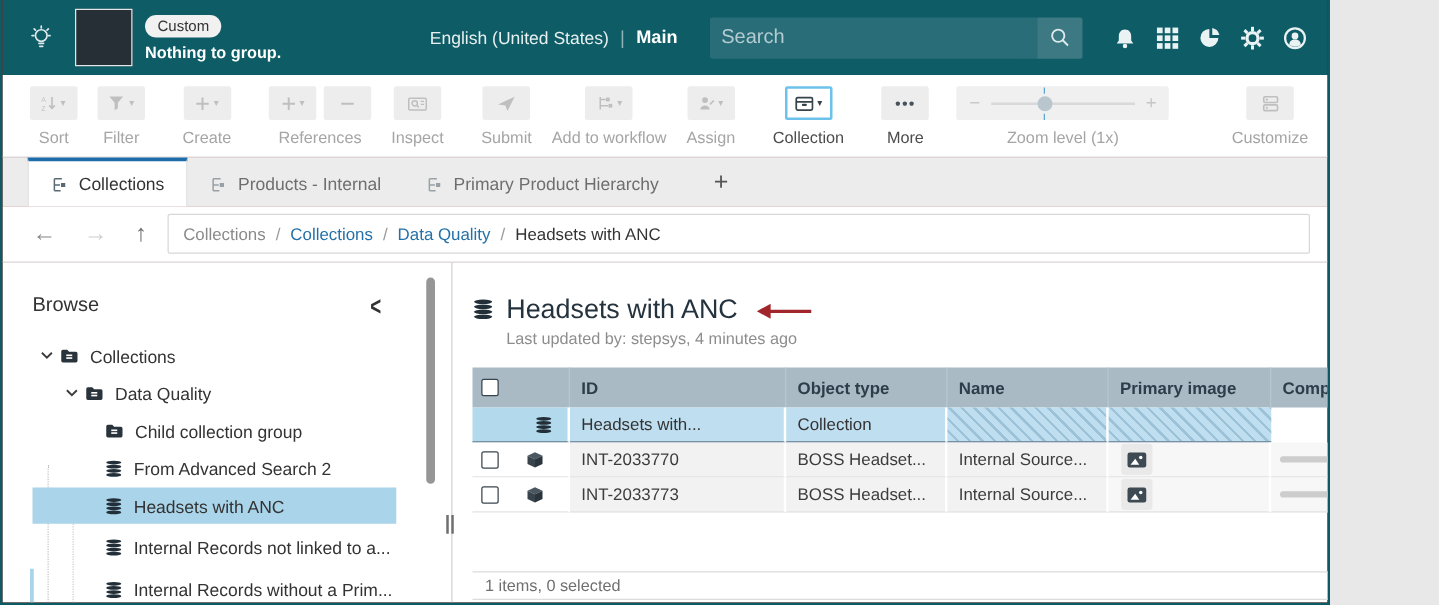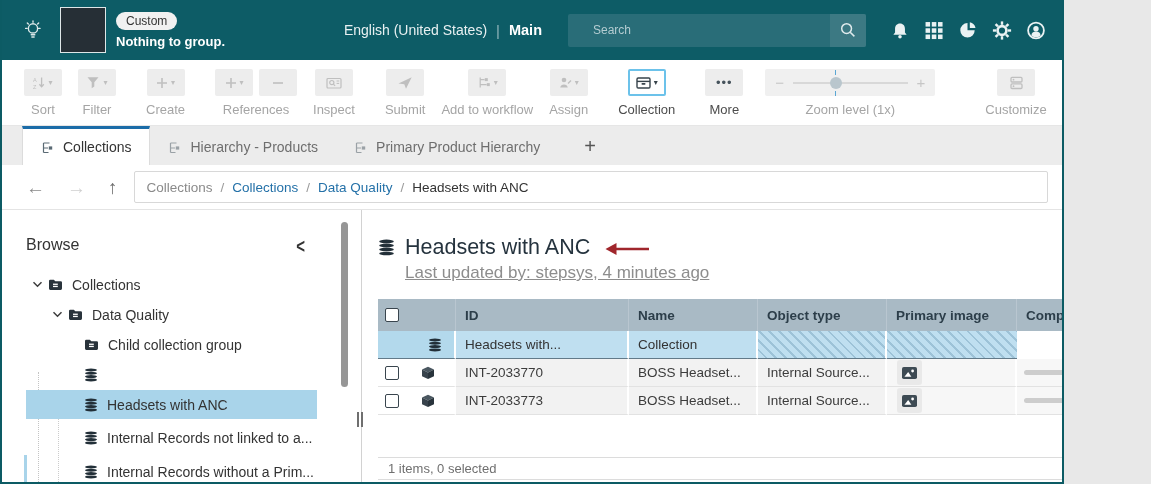--- a/index.html
+++ b/index.html
@@ -12,21 +12,21 @@
   .topbar { height:60px; background:#0d5c66; display:flex; align-items:center; color:#fff; }
   .bulb { margin-left:20px; width:22px; height:20px; cursor:pointer; }
   .thumb { width:46px; height:46px; background:#262f36; border:1px solid #dfe7e8; margin-left:16px; flex:none; cursor:pointer; }
   .hdr-col { margin-left:10px; display:flex; flex-direction:column; gap:4px; }
   .badge { background:#f1f1f1; color:#333; border-radius:10px; font-size:12px; padding:2px 10px; width:max-content; line-height:14px; }
   .save-status { font-size:13px; font-weight:700; color:#fff; }
   .locale { margin-left:auto; font-size:14px; color:#e8f0f1; cursor:pointer; white-space:nowrap; }
   .pipe { margin:0 9px; color:#8fb4ba; font-size:15px; }
   .ctx { font-weight:700; font-size:14.5px; color:#fff; cursor:pointer; }
   .searchbox { margin-left:26px; width:298px; height:33px; background:#296d78; border-radius:2px; display:flex; align-items:stretch; overflow:hidden; }
-  .searchbox input { flex:1; background:transparent; border:none; outline:none; color:#e4eef0; padding-left:25px; font-size:12px; font-family:inherit; }
+  .searchbox input { flex:1; background:transparent; border:none; outline:none; color:#e4eef0; padding-left:9px; font-size:16px; font-family:inherit; }
   .searchbox input::placeholder { color:#b4ccd1; }
   .search-btn { width:36px; background:#3c7983; display:flex; align-items:center; justify-content:center; cursor:pointer; border:none; }
   .hdr-icons { display:flex; align-items:center; gap:14px; margin:0 16px 0 24px; }
   .hicon { width:20px; height:19px; cursor:pointer; display:block; }
 
   
   .toolbar { height:66px; background:#fff; border-bottom:1px solid #e6e6e6; display:flex; align-items:flex-start; padding:9px 12px 0 14px; }
   .tbtn { display:flex; flex-direction:column; align-items:center; margin:0 8px; cursor:pointer; }
   .chips { display:flex; gap:6px; }
   .chip { min-width:38px; height:27px; background:#ededed; border-radius:2px; display:flex; align-items:center; justify-content:center; gap:3px; color:#bfbfbf; padding:0 6px; }
@@ -81,21 +81,21 @@
   .sb-thumb { position:absolute; right:13px; top:12px; width:7px; height:165px; background:#969696; border-radius:4px; cursor:pointer; }
   .splitter { position:absolute; left:353px; top:202px; width:9px; height:15px; display:flex; gap:2px; cursor:col-resize; z-index:5; background:#fff; justify-content:center; }
   .splitter i { width:2px; height:100%; background:#6f6f6f; }
 
   
   .content { flex:1; position:relative; padding:24px 0 0 16px; }
   .title-row { display:flex; align-items:flex-start; }
   .title-icn { margin-top:5px; }
   .page-title { font-size:21.5px; font-weight:500; color:#25333e; margin-left:10px; line-height:26px; }
   .red-arrow { margin:8px 0 0 14px; }
-  .subtitle { font-size:17px; color:#8d8d8d; margin:3px 0 0 27px;text-decoration:underline; }
+  .subtitle { font-size:13px; color:#8d8d8d; margin:3px 0 0 27px; }
 
   .grid { margin-top:16px; width:769px; font-size:13.5px; }
   .grow-cols { display:grid; grid-template-columns:78px 173px 129px 129px 130px 130px; }
   .thead { height:32px; background:#a9bac5; }
   .th { display:flex; align-items:center; padding-left:9px; color:#2c3e4a; font-weight:700; border-right:1px solid #b9c6d0; }
   .th:last-child { border-right:none; }
   .cb { width:14px; height:14px; border:1.5px solid #39454e; border-radius:2px; background:#fff; flex:none; cursor:pointer; }
   .th .cb { margin-left:-2px; }
   .dr { height:28px; cursor:pointer; }
   .cell { display:flex; align-items:center; padding-left:9px; border-right:2px solid #fff; border-bottom:1px solid #e2e2e2; overflow:hidden; white-space:nowrap; color:#3c3c3c; }
@@ -355,21 +355,21 @@
         </svg>
       <span>Collections</span>
     </div>
     <div class="tab">
       <svg class="ticon" width="13" height="13" viewBox="0 0 13 13">
           <g stroke="currentColor" stroke-width="1.2" fill="none">
             <path d="M2.5 2 h6 M2.5 2 v9.5 M2.5 7 h4.5 M2.5 11.5 h5"></path>
           </g>
           <rect x="7.8" y="5.4" width="3.4" height="3.2" fill="currentColor"></rect>
         </svg>
-      <span>Hierarchy - Products</span>
+      <span>Products - Internal</span>
     </div>
     <div class="tab">
       <svg class="ticon" width="13" height="13" viewBox="0 0 13 13">
           <g stroke="currentColor" stroke-width="1.2" fill="none">
             <path d="M2.5 2 h6 M2.5 2 v9.5 M2.5 7 h4.5 M2.5 11.5 h5"></path>
           </g>
           <rect x="7.8" y="5.4" width="3.4" height="3.2" fill="currentColor"></rect>
         </svg>
       <span>Primary Product Hierarchy</span>
     </div>
@@ -443,20 +443,21 @@
           <span class="ticn">
               <svg width="14" height="14" viewBox="0 0 14 14">
                 <g fill="#222f38">
                   <ellipse cx="7" cy="2" rx="6" ry="1.5"></ellipse>
                   <ellipse cx="7" cy="5.3" rx="6" ry="1.5"></ellipse>
                   <ellipse cx="7" cy="8.6" rx="6" ry="1.5"></ellipse>
                   <ellipse cx="7" cy="11.9" rx="6" ry="1.5"></ellipse>
                 </g>
               </svg>
             </span>
+          <span>From Advanced Search 2</span>
         </div>
 
         <div class="trow t2 sel">
           <span class="ticn">
               <svg width="14" height="14" viewBox="0 0 14 14">
                 <g fill="#222f38">
                   <ellipse cx="7" cy="2" rx="6" ry="1.5"></ellipse>
                   <ellipse cx="7" cy="5.3" rx="6" ry="1.5"></ellipse>
                   <ellipse cx="7" cy="8.6" rx="6" ry="1.5"></ellipse>
                   <ellipse cx="7" cy="11.9" rx="6" ry="1.5"></ellipse>
@@ -520,22 +521,22 @@
         </svg>
       </div>
       <div class="subtitle">Last updated by: stepsys, 4 minutes ago</div>
 
       <div class="grid">
         <div class="grow-cols thead">
           <div class="th">
               <span class="cb"></span>
             </div>
           <div class="th">ID</div>
+          <div class="th">Object type</div>
           <div class="th">Name</div>
-          <div class="th">Object type</div>
           <div class="th">Primary image</div>
           <div class="th">Completeness</div>
         </div>
 
         <div class="grow-cols dr r-sel">
           <div class="cell c-first">
               <svg width="14" height="14" viewBox="0 0 14 14">
                 <g fill="#222f38">
                   <ellipse cx="7" cy="2" rx="6" ry="1.5"></ellipse>
                   <ellipse cx="7" cy="5.3" rx="6" ry="1.5"></ellipse>

